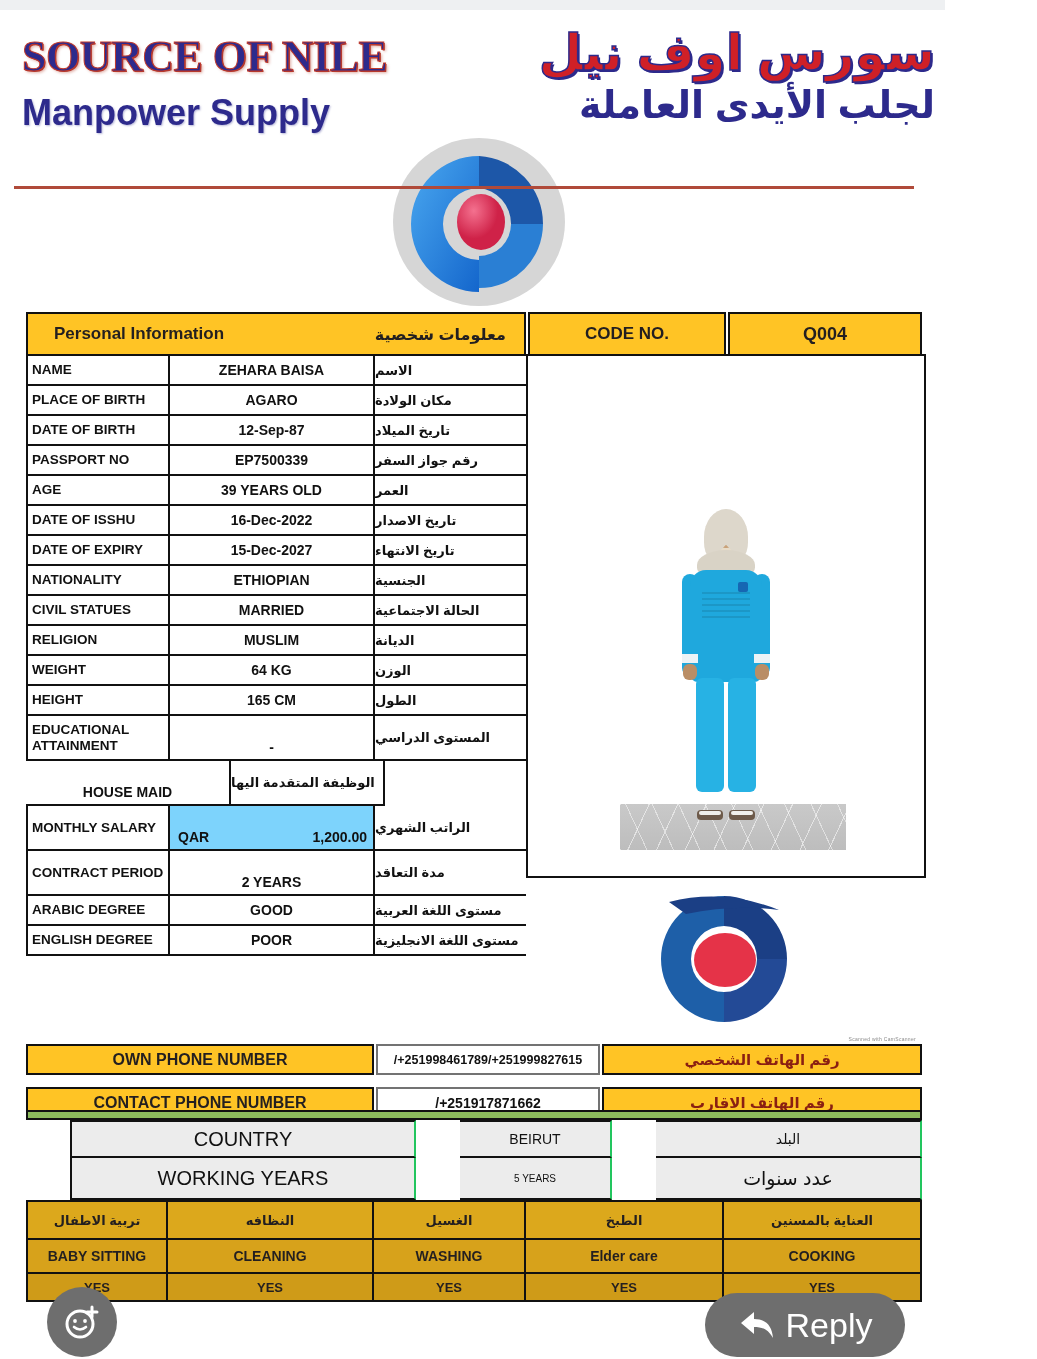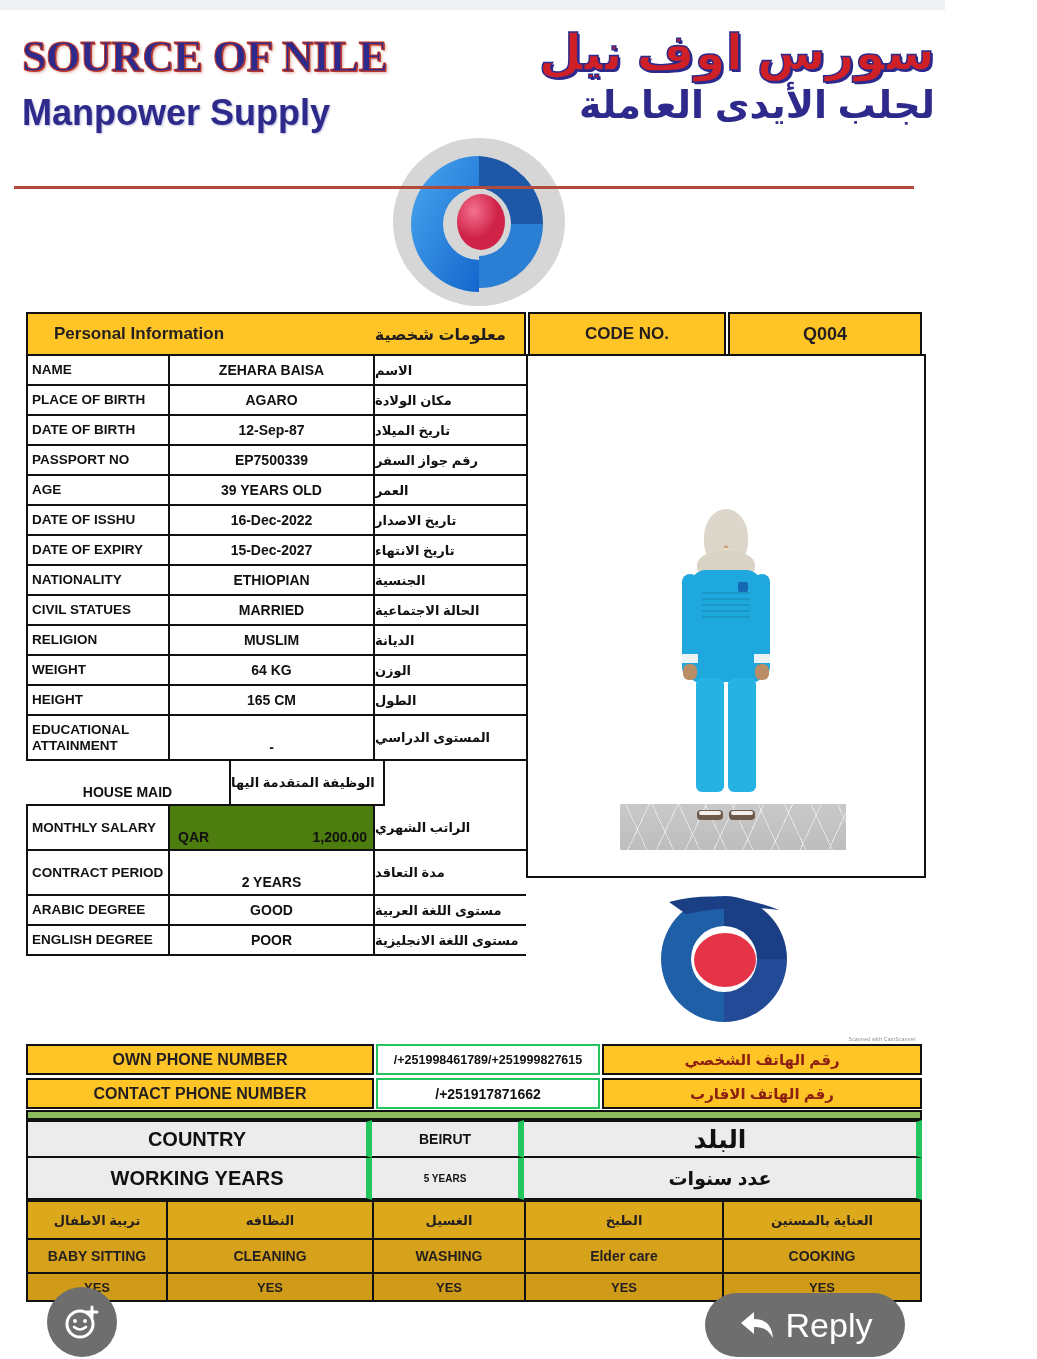--- a/index.html
+++ b/index.html
@@ -62,21 +62,21 @@
 
   
   .inforow{min-height:30px;}
   .lab{width:144px;border-left:2px solid #111;border-right:2px solid #111;border-bottom:2px solid #111;
        background:#fff;padding-left:4px;font-size:13.5px;font-weight:bold;color:#111;line-height:1.06;}
   .val{width:205px;border-right:2px solid #111;border-bottom:2px solid #111;background:#fff;
        justify-content:center;font-size:14px;font-weight:bold;color:#111;}
   .arb{width:154px;border-right:2px solid #111;border-bottom:2px solid #111;background:#fff;
        justify-content:flex-end;padding-right:3px;direction:rtl;font-size:13px;font-weight:bold;color:#111;}
   .lab.two{line-height:1.14;align-items:center;}
-  .salbox{width:205px;border-right:2px solid #111;border-bottom:2px solid #111;background:#4d7c0f;
+  .salbox{width:205px;border-right:2px solid #111;border-bottom:2px solid #111;background:#7dd3fc;
        display:flex;align-items:flex-end;justify-content:space-between;padding:0 6px 4px 8px;
        font-size:14px;font-weight:bold;color:#111;box-sizing:border-box;}
 
   
   .photo-col{position:absolute;left:526px;top:344px;width:396px;height:520px;
        border:2px solid #111;background:#fff;overflow:hidden;}
   .photo-inner{position:absolute;left:8px;top:8px;right:8px;bottom:8px;background:#fff;}
   .floor{position:absolute;left:84px;bottom:18px;width:226px;height:46px;
        background:linear-gradient(180deg,#c9c9c9,#bdbdbd);}
   .floor:before{content:"";position:absolute;inset:0;
@@ -107,35 +107,35 @@
   .sandalL,.sandalR{position:absolute;bottom:-8px;width:26px;height:10px;background:#6d5a4a;border-radius:4px;}
   .sandalL{left:17px;} .sandalR{right:17px;}
   .sandalL:after,.sandalR:after{content:"";position:absolute;left:2px;right:2px;top:1px;height:4px;background:#f0efeb;border-radius:2px;}
 
   
   .logo-bot{position:absolute;left:526px;top:868px;width:396px;height:166px;background:#fff;overflow:hidden;}
   .scanmark{position:absolute;right:6px;bottom:2px;font-size:5px;color:#8a8a8a;letter-spacing:.3px;}
 
   
   .phoneblk{position:absolute;left:26px;top:1034px;width:896px;}
-  .prow{display:flex;height:31px;margin-bottom:3px;}
+  .prow{display:flex;height:31px;margin-bottom:12px;}
   .plab{width:348px;border:2px solid #111;background:#ffc425;justify-content:center;
         font-size:16px;font-weight:bold;color:#231f20;box-sizing:border-box;display:flex;align-items:center;}
-  .pval{width:224px;border:2px solid #22c55e;background:#fff;justify-content:center;
+  .pval{width:224px;border:2px solid #737373;background:#fff;justify-content:center;
         font-size:14px;font-weight:bold;color:#111;margin-left:2px;box-sizing:border-box;display:flex;align-items:center;}
   .par{flex:1;border:2px solid #111;background:#ffc425;justify-content:center;direction:rtl;
         font-size:15px;font-weight:bold;color:#8a1f12;margin-left:2px;box-sizing:border-box;display:flex;align-items:center;}
 
   .greenbar{position:absolute;left:26px;top:1100px;width:896px;height:10px;background:#8cbb5c;border:2px solid #111;box-sizing:border-box;}
 
   
   .cblk{position:absolute;left:26px;top:1110px;width:896px;}
   .crow{display:flex;box-sizing:border-box;}
-  .cc{box-sizing:border-box;border-right:6px solid #22c55e;border-bottom:2px solid #111;background:#ececec;
-      display:flex;align-items:center;justify-content:center;font-weight:bold;color:#111;}
+  .cc{box-sizing:border-box;border-right:2px solid #22c55e;border-bottom:2px solid #111;background:#ececec;
+      display:flex;align-items:center;justify-content:center;font-weight:normal;color:#111;margin-left:44px;}
   .cc.first{border-left:2px solid #111;}
   .crow.top .cc{border-top:2px solid #111;}
 
   
   .sblk{position:absolute;left:26px;top:1190px;width:896px;}
   .srow{display:flex;box-sizing:border-box;}
   .sc{box-sizing:border-box;border-right:2px solid #111;border-bottom:2px solid #111;
       display:flex;align-items:center;justify-content:center;font-weight:bold;color:#231f20;}
   .sc.first{border-left:2px solid #111;}
   .srow.top .sc{border-top:2px solid #111;}
@@ -343,21 +343,21 @@
         <div class="par">رقم الهاتف الاقارب</div>
       </div>
     </div>
 
   <div class="greenbar"></div>
 
   <div class="cblk" id="country-rows">
       <div class="crow top" style="height: 38px;">
         <div class="cc first" style="width: 346px; font-size: 20px;">COUNTRY</div>
         <div class="cc" style="width: 152px; font-size: 14px;">BEIRUT</div>
-        <div class="cc" style="flex: 1 1 0%; direction: rtl; font-size: 25px;">البلد</div>
+        <div class="cc" style="flex: 1 1 0%; direction: rtl; font-size: 14px;">البلد</div>
       </div>
       <div class="crow" style="height: 42px;">
         <div class="cc first" style="width: 346px; font-size: 20px;">WORKING YEARS</div>
         <div class="cc" style="width: 152px; font-size: 10px;">5 YEARS</div>
         <div class="cc" style="flex: 1 1 0%; direction: rtl; font-size: 19px;">عدد سنوات</div>
       </div>
     </div>
 
   <div class="sblk" id="skill-rows">
       <div class="srow top" style="height: 40px;">

